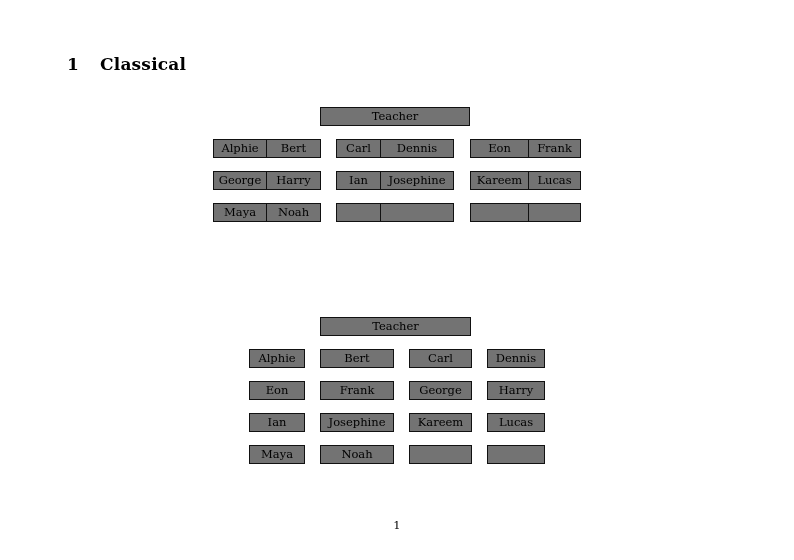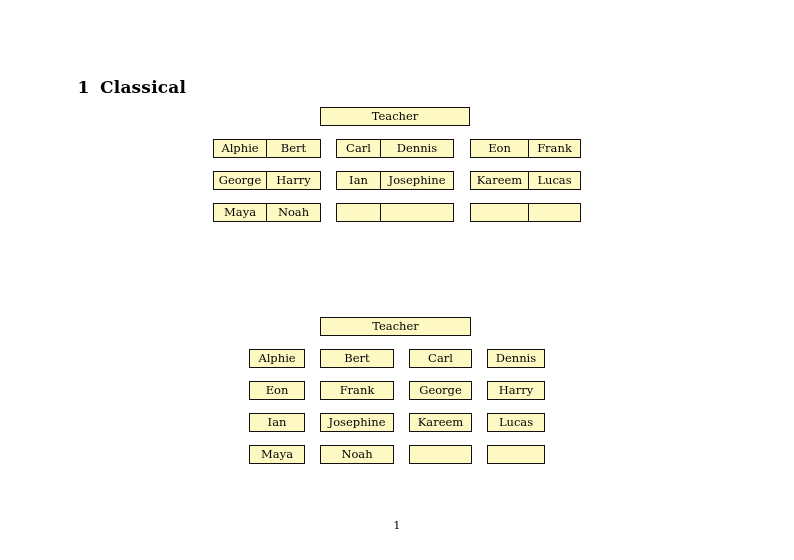--- a/index.html
+++ b/index.html
@@ -27,40 +27,40 @@
     font-weight: bold;
     font-size: 17px;
     letter-spacing: 0.2px;
     white-space: nowrap;
     line-height: 1;
   }
   .section-heading .num {
     display: inline-block;
     width: 33px;
   }
-  #heading-classical   { top: 79px; text-align: center; }
+  #heading-classical   { top: 56px; }
   #heading-distributed { top: 277px; }
 
   
   .box-row {
     position: absolute;
     display: flex;
     height: 19px;
     box-sizing: border-box;
   }
   .cell {
     box-sizing: border-box;
     border: 1px solid #111111;
     display: flex;
     align-items: center;
     justify-content: center;
     font-size: 11.5px;
     line-height: 1;
     height: 19px;
-    background: #fef9c3;
+    background: #737373;
     white-space: nowrap;
     overflow: hidden;
   }
   
   .group .cell + .cell {
     border-left: 1px solid #111111;
     margin-left: -1px;
   }
 
   

